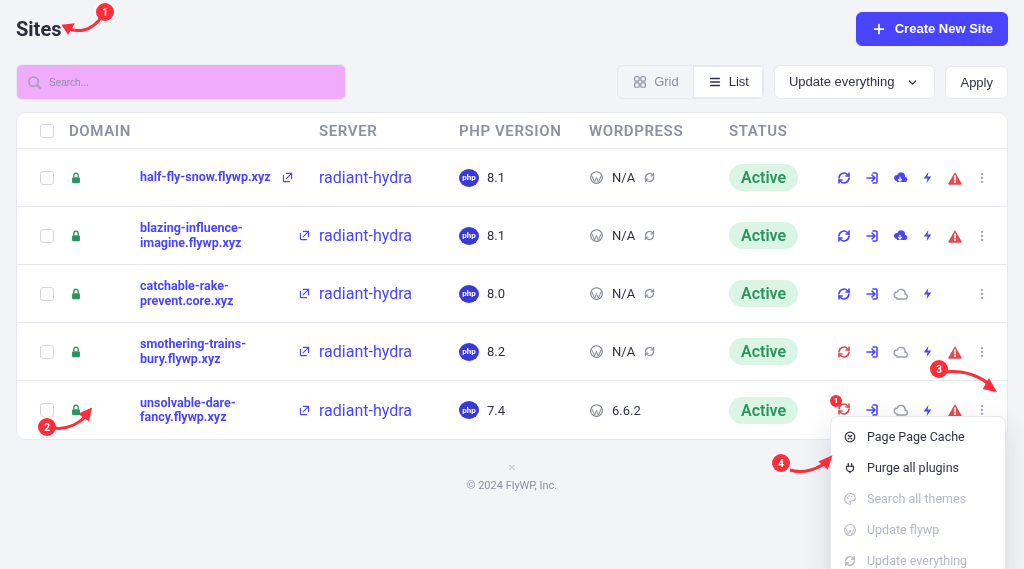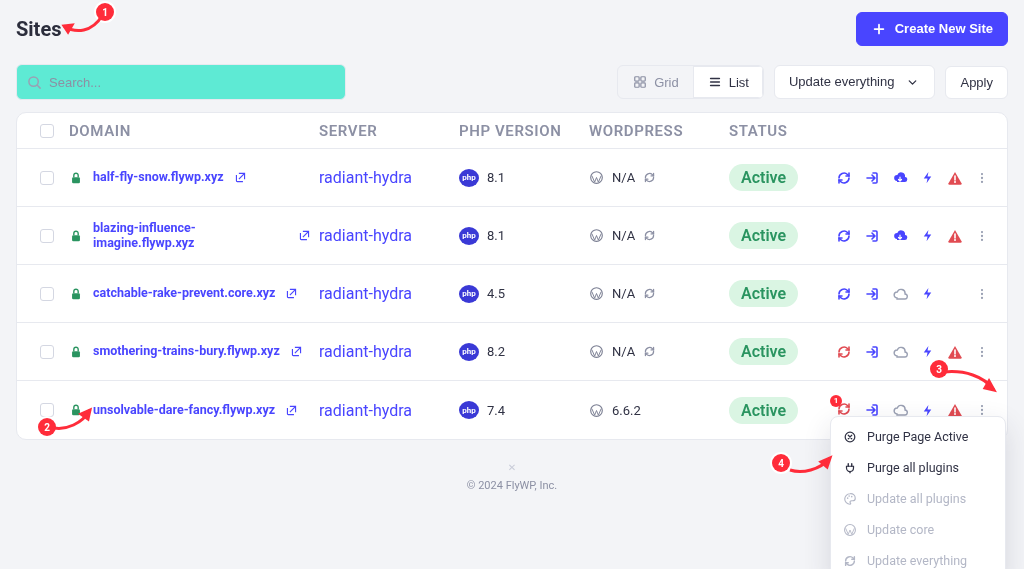--- a/index.html
+++ b/index.html
@@ -56,34 +56,34 @@
   .search-wrap {
     position: relative;
     width: 330px;
   }
   .search-wrap .glyph {
     position: absolute; left: 10px; top: 50%; transform: translateY(-50%);
     color: var(--gray-icon);
   }
   .search-input {
     width: 100%; height: 36px;
-    border: 1px solid var(--border); background: #5eead4; border-radius: 6px;
-    padding: 6px 12px 6px 32px; font-size: 13px; color: var(--text);
+    border: 1px solid var(--border); background: #f0abfc; border-radius: 6px;
+    padding: 6px 12px 6px 32px; font-size: 10px; color: var(--text);
     outline: none;
   }
   .search-input::placeholder { color: var(--muted); }
 
   .spacer { flex: 1; }
 
   .seg {
     display: inline-flex; border: 1px solid var(--border); border-radius: 6px;
     overflow: hidden; background: var(--bg);
   }
   .seg-btn {
-    display: inline-flex; align-items: center; gap: 6px;
+    display: inline-flex; gap: 6px;
     padding: 8px 14px; cursor: pointer; border: none; background: transparent;
     font-size: 13px; color: var(--muted);
   }
   .seg-btn.active { background: #fff; color: var(--text); font-weight: 400; box-shadow: inset 0 0 0 1px var(--border); }
 
   .dropdown-btn { position: relative; }
   .chev { margin-left: 2px; }
 
   
   .table-panel {
@@ -109,21 +109,21 @@
   .row:last-child { border-bottom: none; }
   .cell { display: flex; align-items: center; gap: 8px; min-width: 0; }
   .check-col { justify-content: center; }
   .checkbox {
     width: 14px; height: 14px; border: 1.5px solid #d4d7e2; border-radius: 3px; background: #fff;
   }
   .domain-cell { gap: 10px; padding-right: 8px; }
   .lockbox { color: var(--green); display: inline-flex; }
   .domain-link {
     color: var(--primary); font-weight: 700; font-size: 12.5px;
-    overflow-wrap: anywhere; line-height: 1.15;
+    overflow-wrap: anywhere; line-height: 1.15; margin-left: 47px;
   }
   .ext-icon { color: var(--primary); display: inline-flex; }
   .server-link { color: var(--primary); font-size: 16px; }
   .php-badge {
     width: 20px; height: 18px; border-radius: 50%; background: var(--primary-deep);
     color: #fff; font-size: 8px; font-weight: 700; display: inline-flex;
     align-items: center; justify-content: center;
   }
   .wp-icon { color: #7a7e92; display: inline-flex; }
   .muted { color: var(--muted); display: inline-flex; }
@@ -492,21 +492,21 @@
               <svg width="13" height="13" viewBox="0 0 16 16">
                 <use href="#i-ext"></use>
               </svg>
             </span>
     </div>
     <div class="cell">
             <span class="server-link">radiant-hydra</span>
           </div>
     <div class="cell">
       <span class="php-badge">php</span>
-      <span>4.5</span>
+      <span>8.0</span>
     </div>
     <div class="cell">
       <span class="wp-icon">
               <svg width="15" height="15" viewBox="0 0 16 16">
                 <use href="#i-wp"></use>
               </svg>
             </span>
       <span>N/A</span>
       <span class="muted">
               <svg width="13" height="13" viewBox="0 0 16 16">
@@ -701,45 +701,45 @@
   </div>
 </div>
 
 <div class="menu" id="menu-mount">
     <div class="menu-item">
     <span class="mi-icon">
         <svg width="14" height="14" viewBox="0 0 16 16">
           <use href="#i-xcircle"></use>
         </svg>
       </span>
-    <span>Purge Page Active</span>
+    <span>Page Page Cache</span>
   </div>
     <div class="menu-item">
     <span class="mi-icon">
         <svg width="14" height="14" viewBox="0 0 16 16">
           <use href="#i-plug"></use>
         </svg>
       </span>
     <span>Purge all plugins</span>
   </div>
     <div class="menu-item disabled">
     <span class="mi-icon">
         <svg width="14" height="14" viewBox="0 0 16 16">
           <use href="#i-palette"></use>
         </svg>
       </span>
-    <span>Update all plugins</span>
+    <span>Search all themes</span>
   </div>
     <div class="menu-item disabled">
     <span class="mi-icon">
         <svg width="14" height="14" viewBox="0 0 16 16">
           <use href="#i-wp"></use>
         </svg>
       </span>
-    <span>Update core</span>
+    <span>Update flywp</span>
   </div>
     <div class="menu-item disabled">
     <span class="mi-icon">
         <svg width="14" height="14" viewBox="0 0 16 16">
           <use href="#i-sync"></use>
         </svg>
       </span>
     <span>Update everything</span>
   </div>
   </div>

